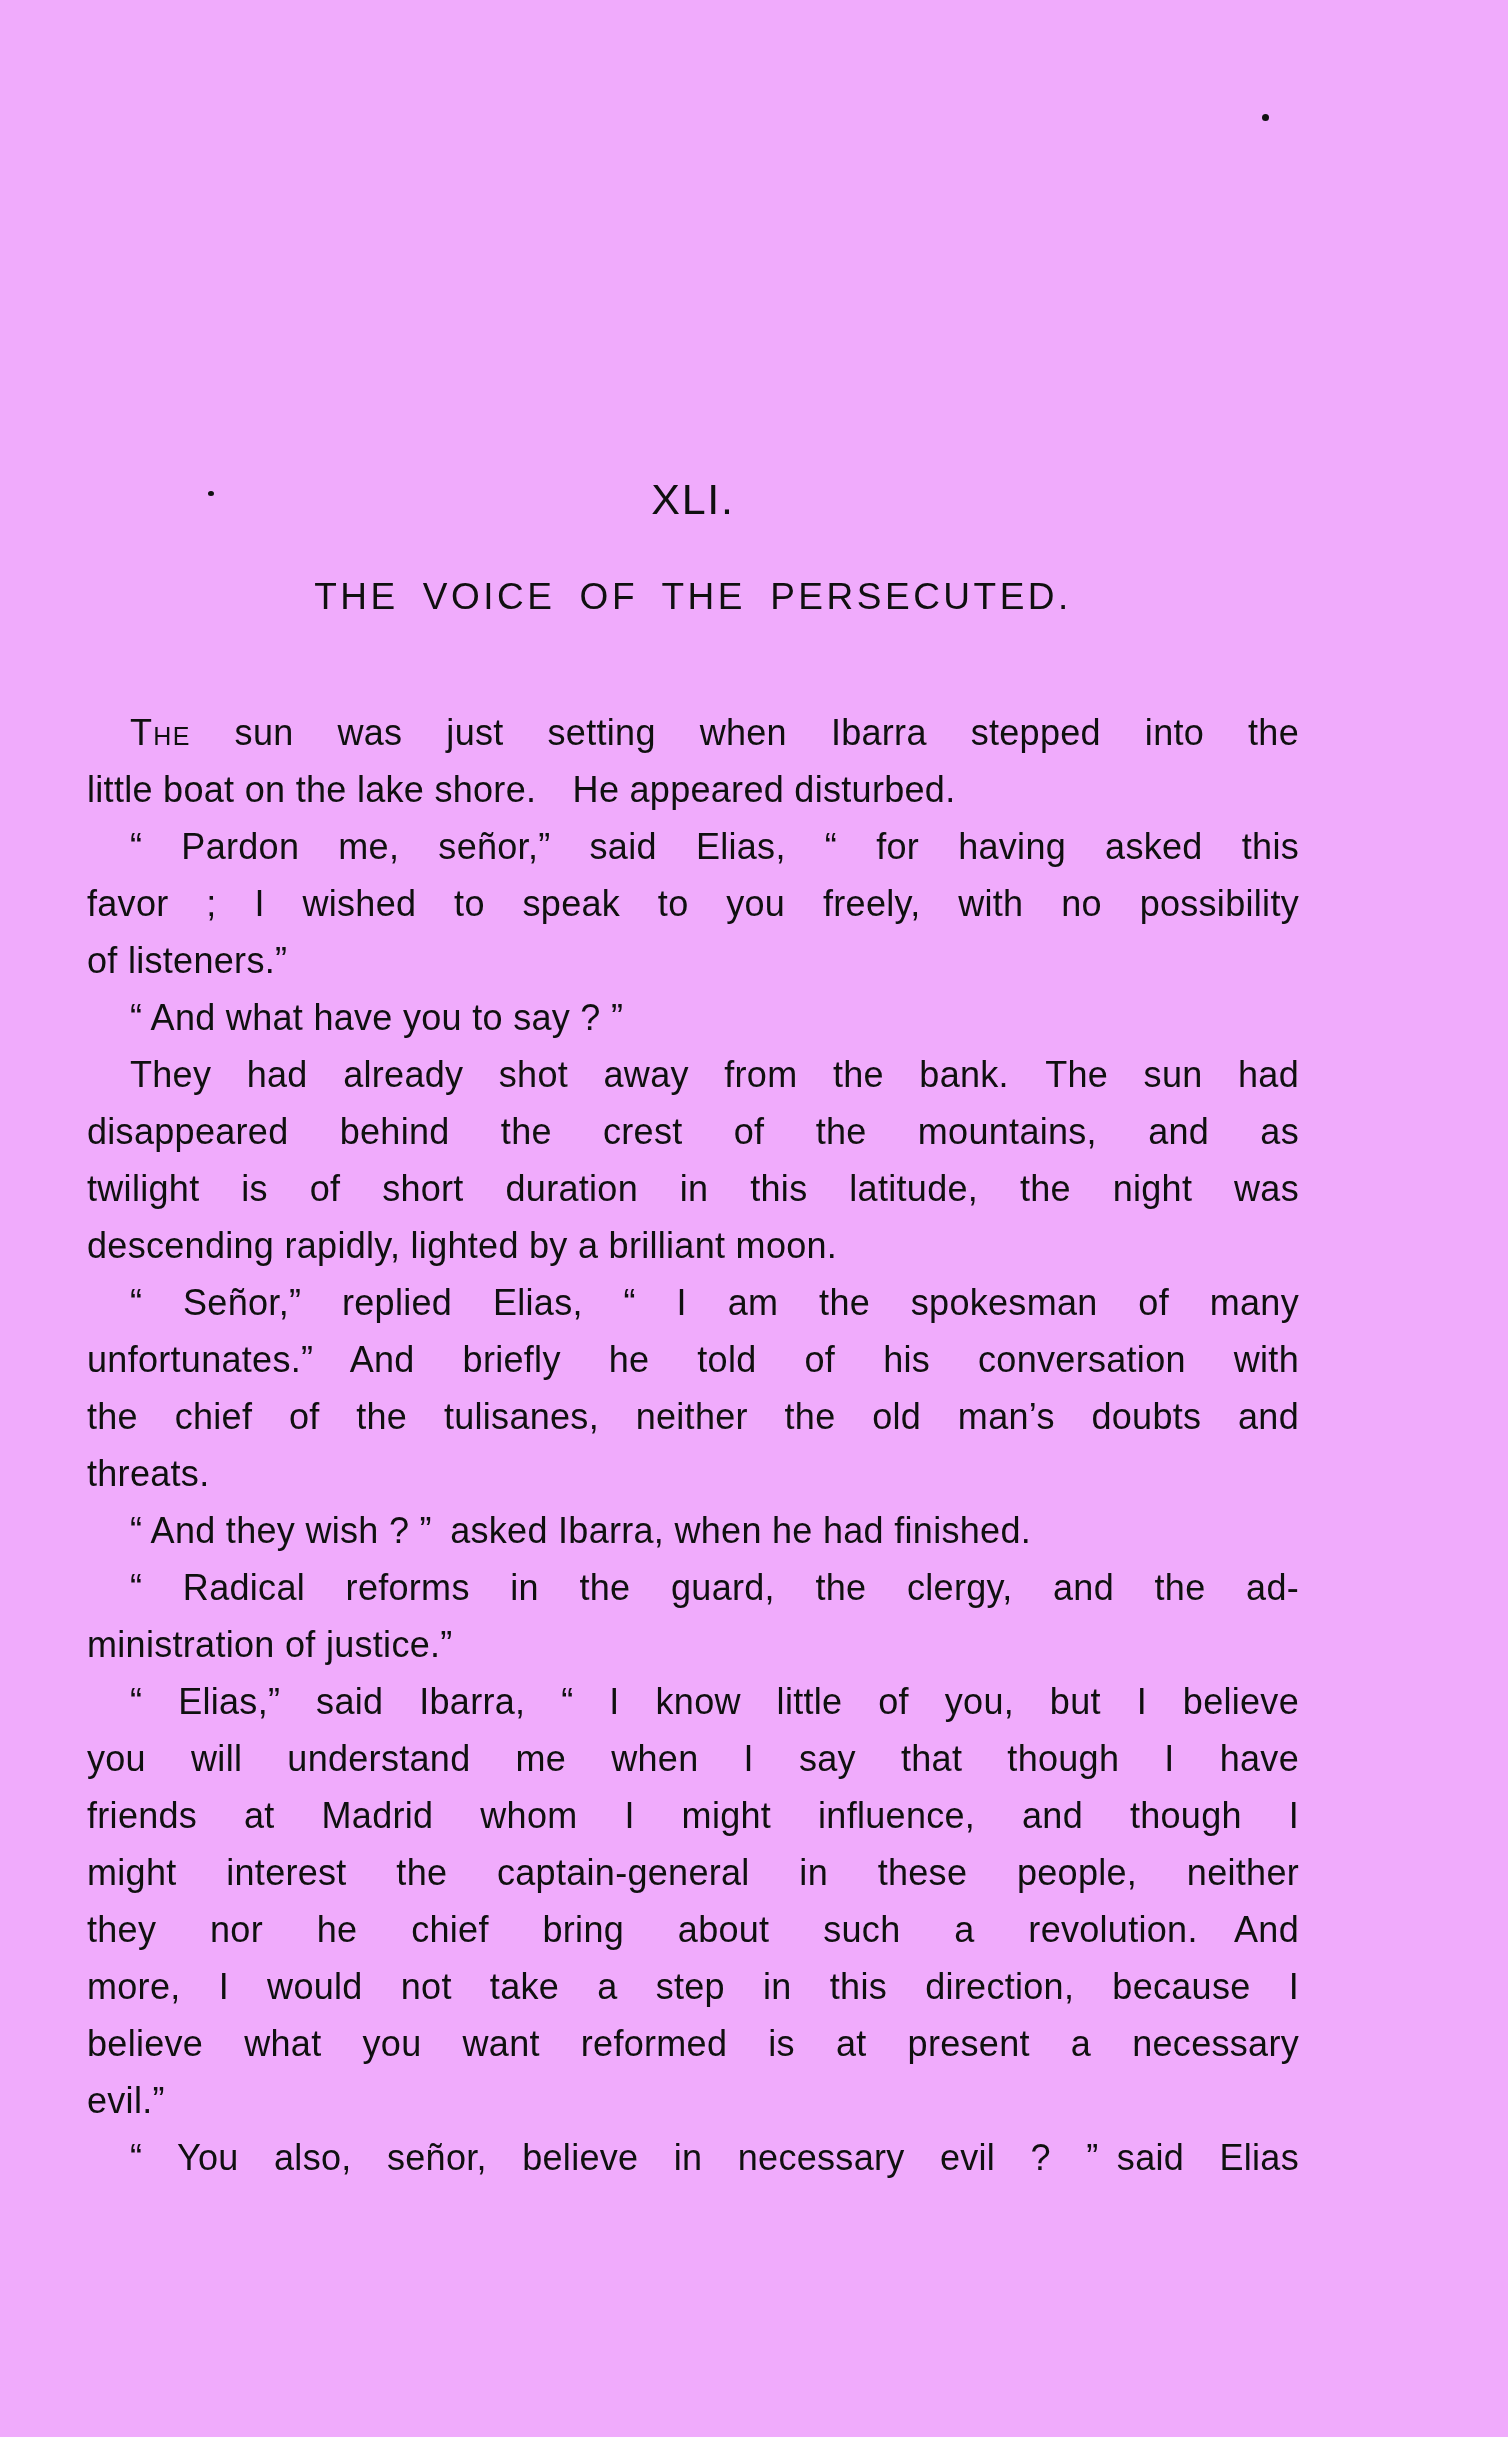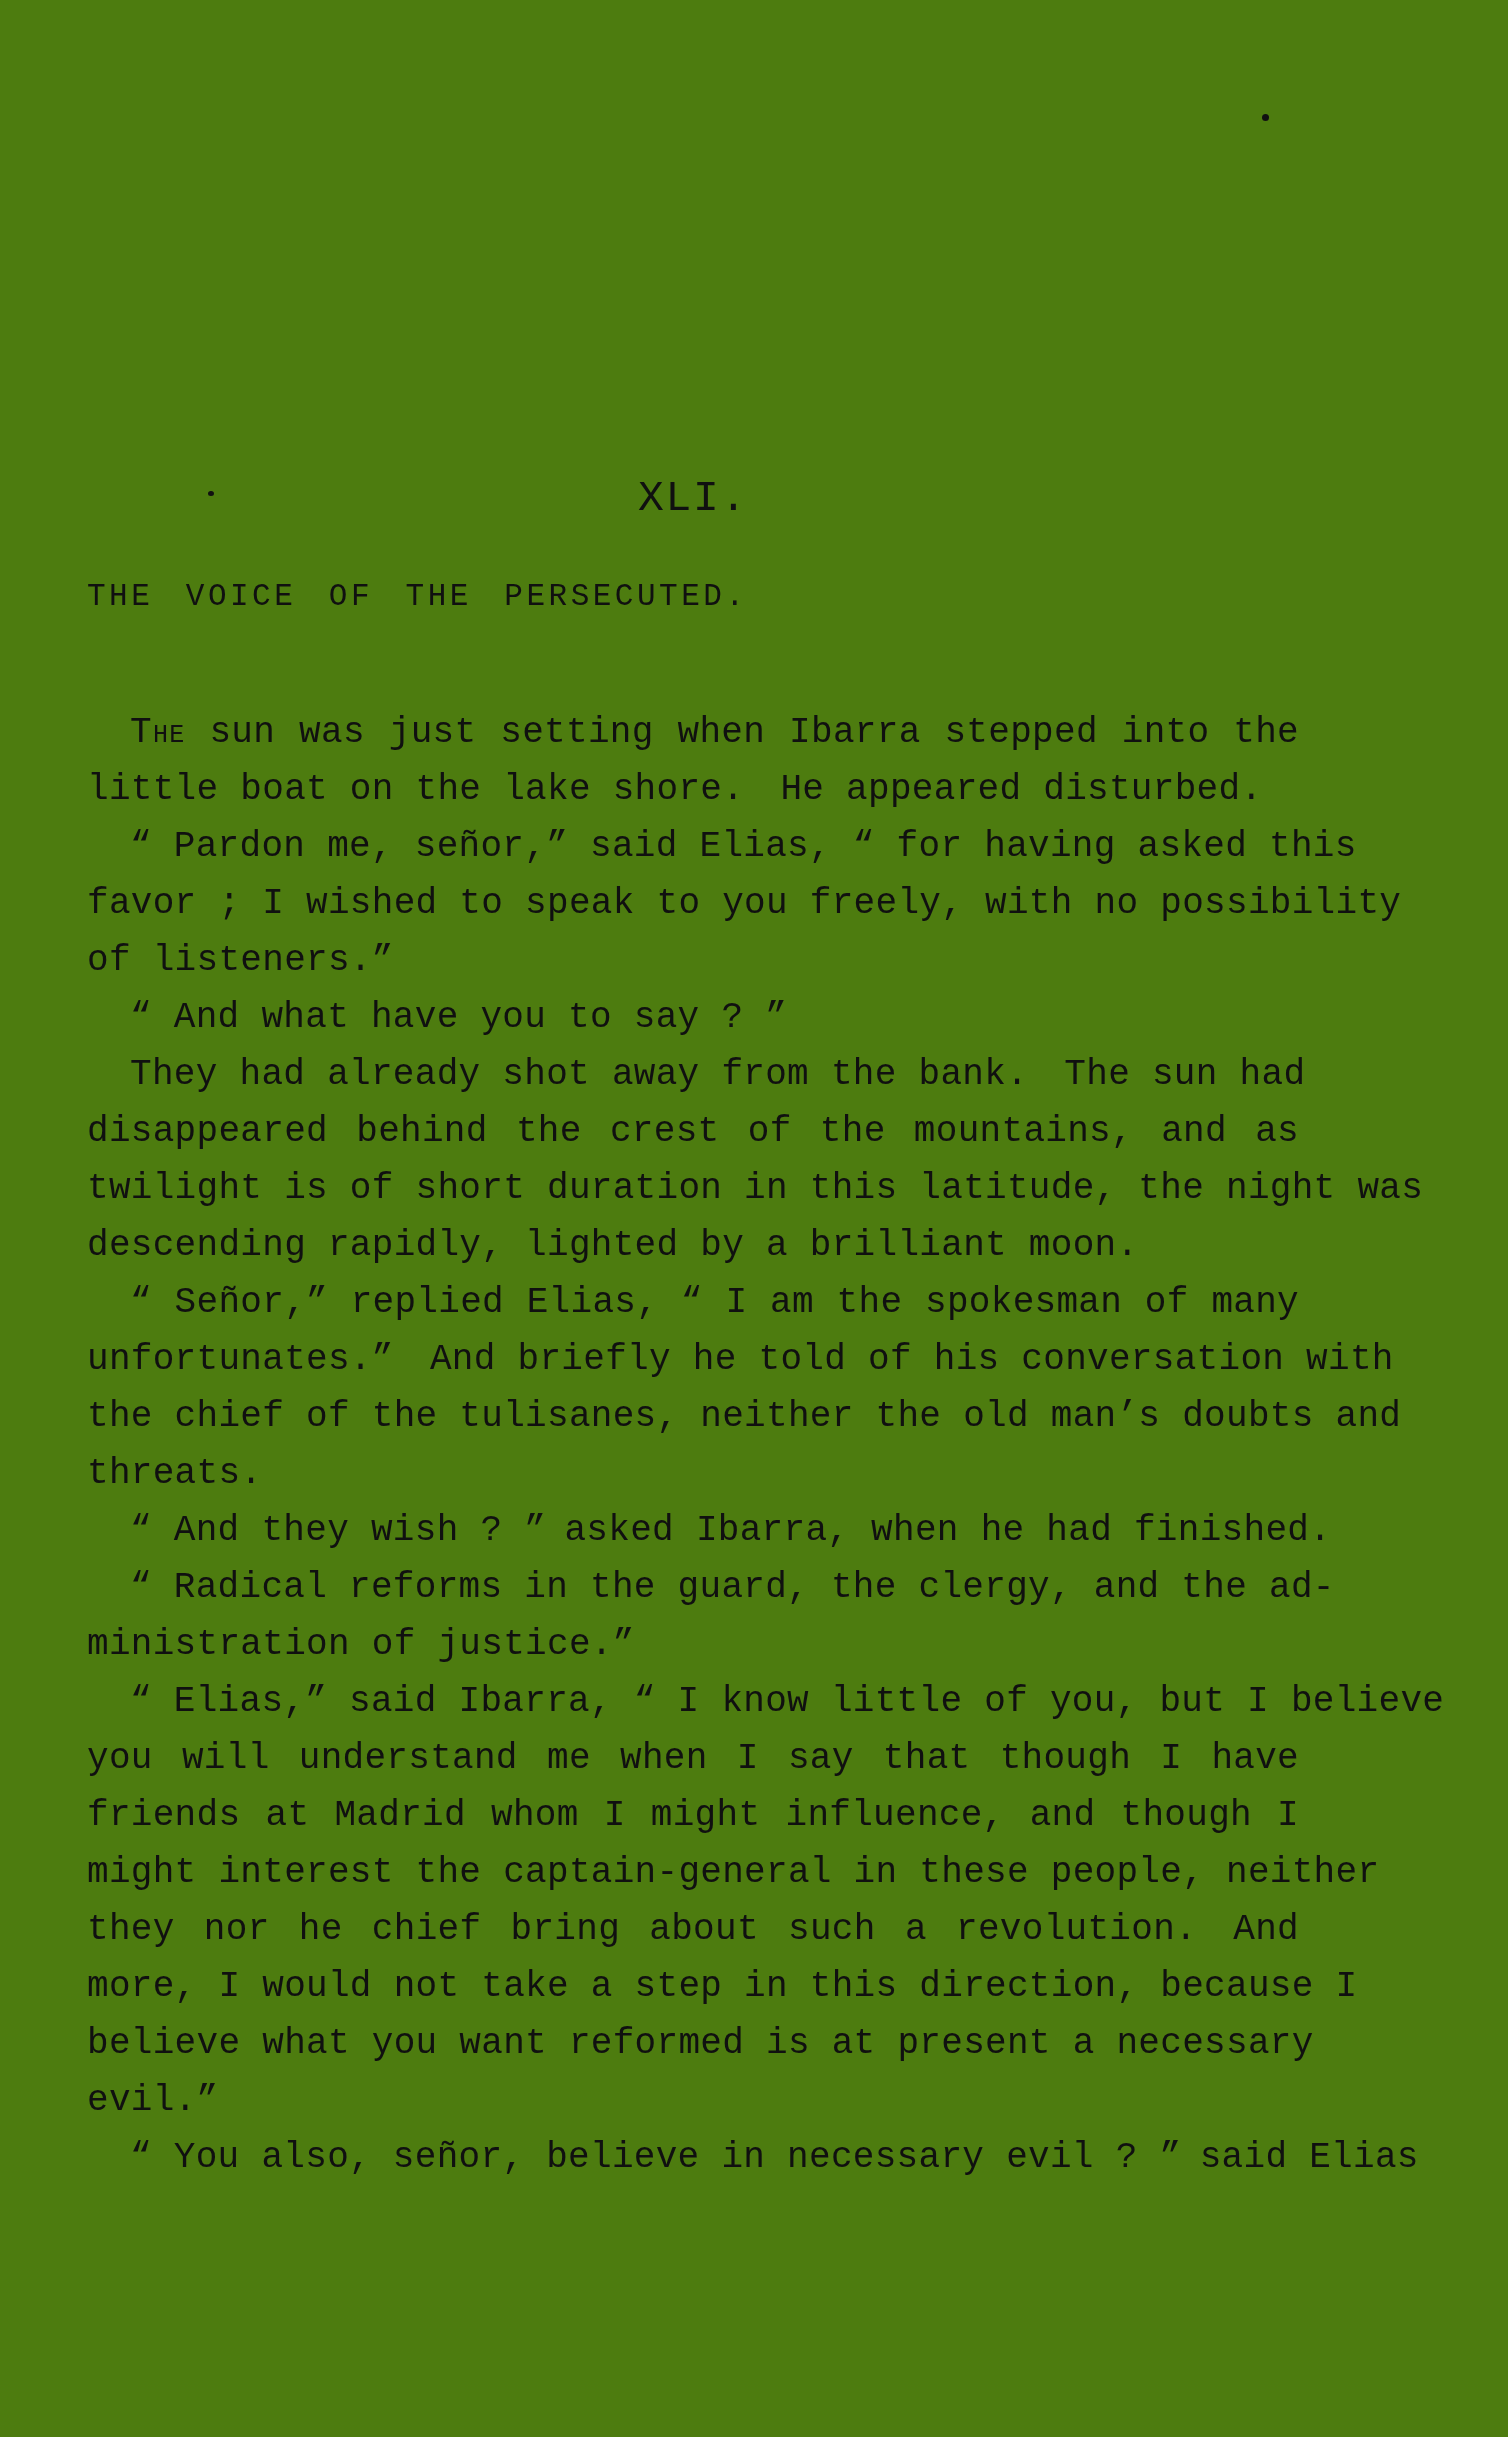--- a/index.html
+++ b/index.html
@@ -4,22 +4,22 @@
 <style>
   html, body {
     margin: 0;
     padding: 0;
     background: #e8e8e8;
   }
   .page {
     position: relative;
     width: 1509px;
     height: 2438px;
-    background: #4d7c0f;
-    font-family: Liberation Mono, monospace;
+    background: #f0abfc;
+    font-family: Liberation Sans, sans-serif;
     color: #101010;
     overflow: hidden;
   }
   .speck {
     position: absolute;
     background: #111;
     border-radius: 50%;
   }
   .speck.tr { left: 1262px; top: 114px; width: 7px; height: 7px; }
   .speck.lh { left: 208px;  top: 491px; width: 6px; height: 5.2px; }
@@ -32,21 +32,22 @@
     text-align: center;
     font-size: 43px;
     line-height: 50px;
     letter-spacing: 1.7px;
   }
   .chapter-title {
     position: absolute;
     left: 87px;
     top: 578px;
     width: 1212px;
-    font-size: 31px;
+    text-align: center;
+    font-size: 37px;
     line-height: 38px;
     letter-spacing: 3.5px;
     word-spacing: 10.4px;
   }
   .body-block {
     position: absolute;
     left: 87px;
     top: 704px;
     width: 1212px;
   }

